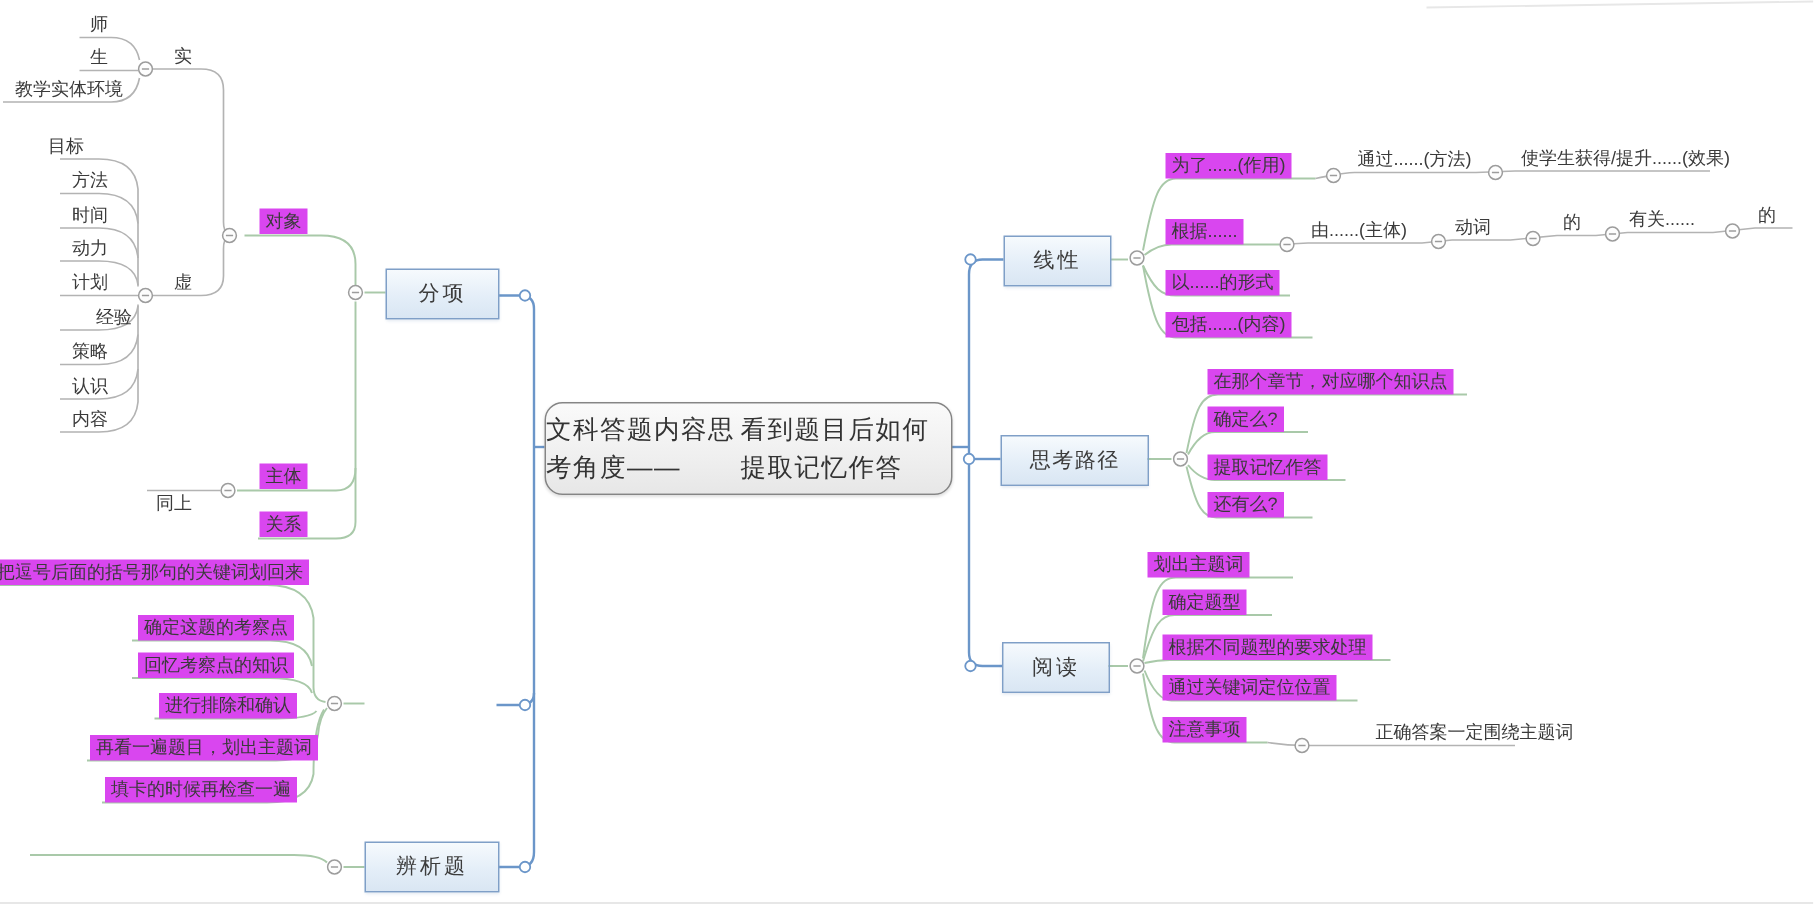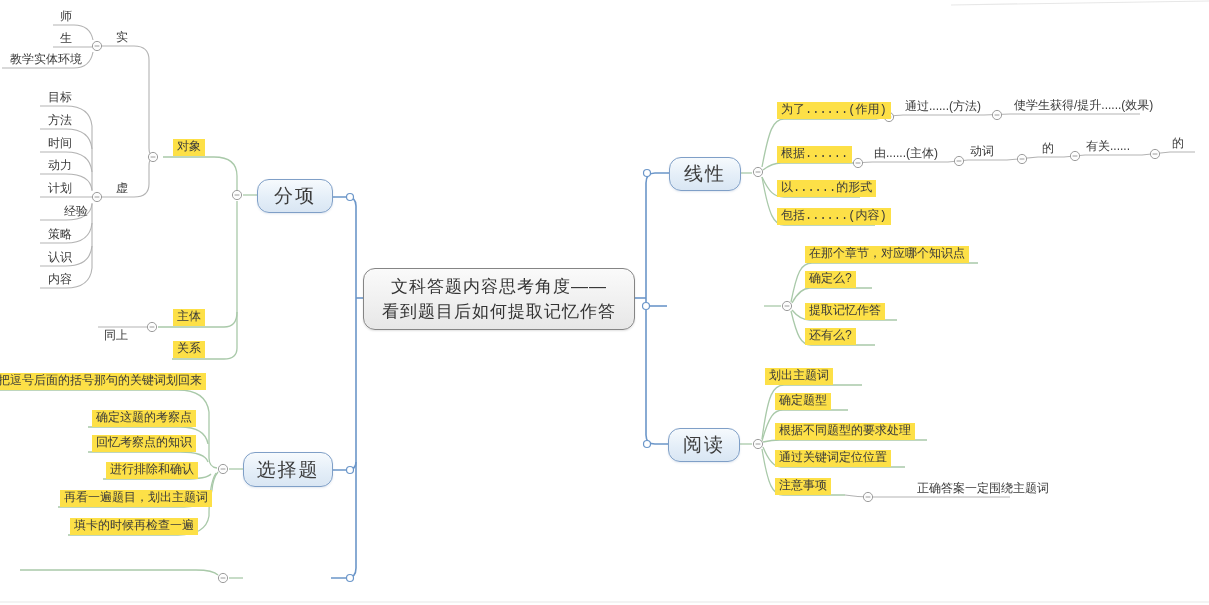--- a/index.html
+++ b/index.html
@@ -1,28 +1,28 @@
 <!DOCTYPE html>
 <html><head>
 <meta charset="utf-8">
 <style>
   html,body{margin:0;padding:0;background:#fff;}
   .canvas{position:relative;width:1209px;height:605px;background:#ffffff;overflow:hidden;
           font-family:"Liberation Sans","DejaVu Sans",sans-serif;}
   svg.wires{position:absolute;left:0;top:0;width:1209px;height:605px;}
   .leaf{position:absolute;font-size:12px;line-height:15px;padding:1px 4px;color:#3a3a3a;
         white-space:nowrap;z-index:2;}
-  .leaf.green{background:#fde047;font-family:Liberation Mono, monospace;}
+  .leaf.green{background:#d946ef;}
   .node{position:absolute;display:flex;align-items:center;justify-content:center;
-        border:1.5px solid #7f9fc7;border-radius:12px;
+        border:1.5px solid #7f9fc7;border-radius:0;
         background:linear-gradient(180deg,#f6fafd 0%,#e4eef8 55%,#d9e6f3 100%);
-        font-size:19px;color:#3c3c3c;letter-spacing:2px;z-index:2;
+        font-size:14px;color:#3c3c3c;letter-spacing:2px;z-index:2;
         box-shadow:0 1px 2px rgba(70,110,160,0.15);}
   .central{position:absolute;left:363px;top:268px;width:270px;height:60px;
-        display:flex;flex-direction:column;align-items:center;justify-content:center;
+        display:flex;flex-direction:row;align-items:center;justify-content:center;
         border:1.5px solid #858585;border-radius:12px;
         background:linear-gradient(180deg,#fafafa 0%,#efefef 60%,#e7e7e7 100%);
         font-size:17px;color:#333;line-height:1.5;z-index:2;letter-spacing:1px;
         box-shadow:0 1px 2px rgba(0,0,0,0.12);}
 </style>
 </head>
 <body>
 
 <div class="canvas">
 
@@ -182,29 +182,30 @@
       <circle cx="647" cy="444" r="3.5"></circle>
     </g>
   </svg>
 
   <div class="central">
     <span>文科答题内容思考角度——</span>
     <span>看到题目后如何提取记忆作答</span>
   </div>
 
   <div class="node" style="left:257px;top:179px;width:74px;height:32px">分项</div>
-  <div class="node" style="left:243px;top:452px;width:88px;height:33px">选择题</div>
+  <div class="node" style="left:243px;top:561px;width:88px;height:32px">辨析题</div>
   <div class="node" style="left:669px;top:157px;width:70px;height:32px">线性</div>
+  <div class="node" style="left:667px;top:290px;width:97px;height:32px;letter-spacing:1px">思考路径</div>
   <div class="node" style="left:668px;top:428px;width:70px;height:32px">阅读</div>
 
   <div class="leaf" style="left:56px;top:8px">师</div>
   <div class="leaf" style="left:56px;top:30px">生</div>
   <div class="leaf" style="left:6px;top:51px">教学实体环境</div>
   <div class="leaf" style="left:112px;top:29px">实</div>
-  <div class="leaf" style="left:44px;top:89px">目标</div>
+  <div class="leaf" style="left:28px;top:89px">目标</div>
   <div class="leaf" style="left:44px;top:112px">方法</div>
   <div class="leaf" style="left:44px;top:135px">时间</div>
   <div class="leaf" style="left:44px;top:157px">动力</div>
   <div class="leaf" style="left:44px;top:180px">计划</div>
   <div class="leaf" style="left:60px;top:203px">经验</div>
   <div class="leaf" style="left:44px;top:226px">策略</div>
   <div class="leaf" style="left:44px;top:249px">认识</div>
   <div class="leaf" style="left:44px;top:271px">内容</div>
   <div class="leaf" style="left:112px;top:180px">虚</div>
   <div class="leaf green" style="left:173px;top:139px">对象</div>

